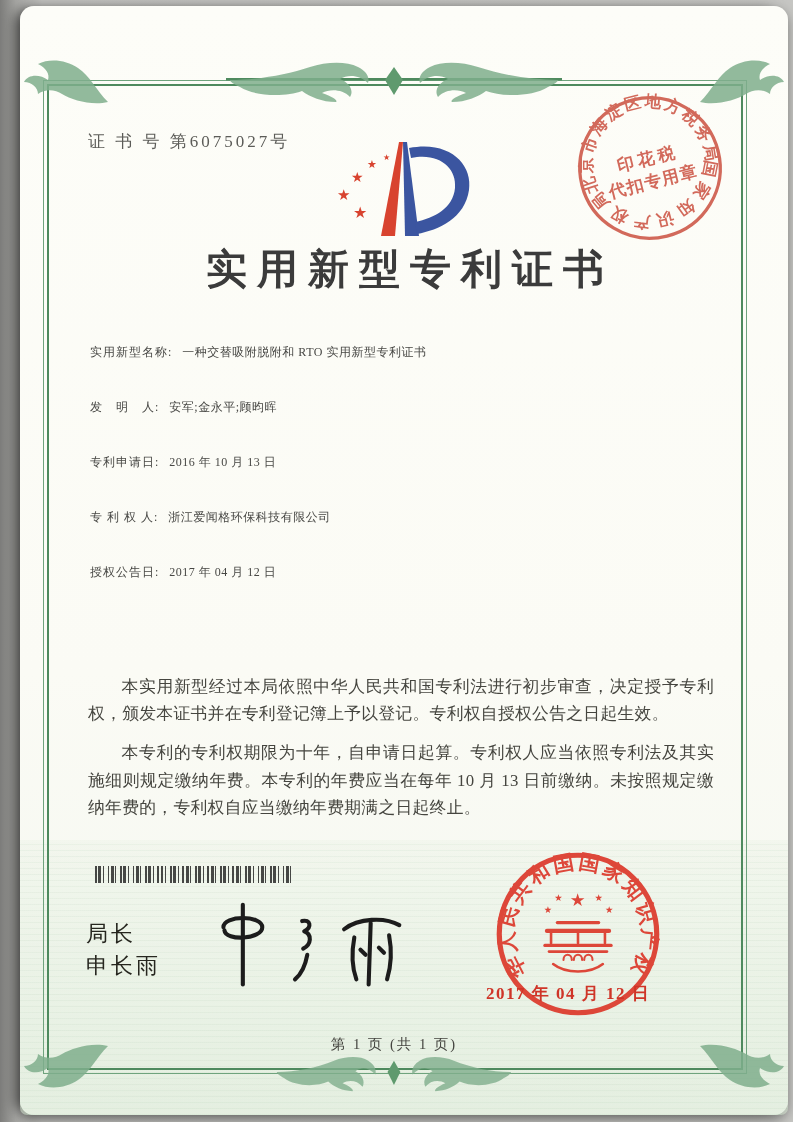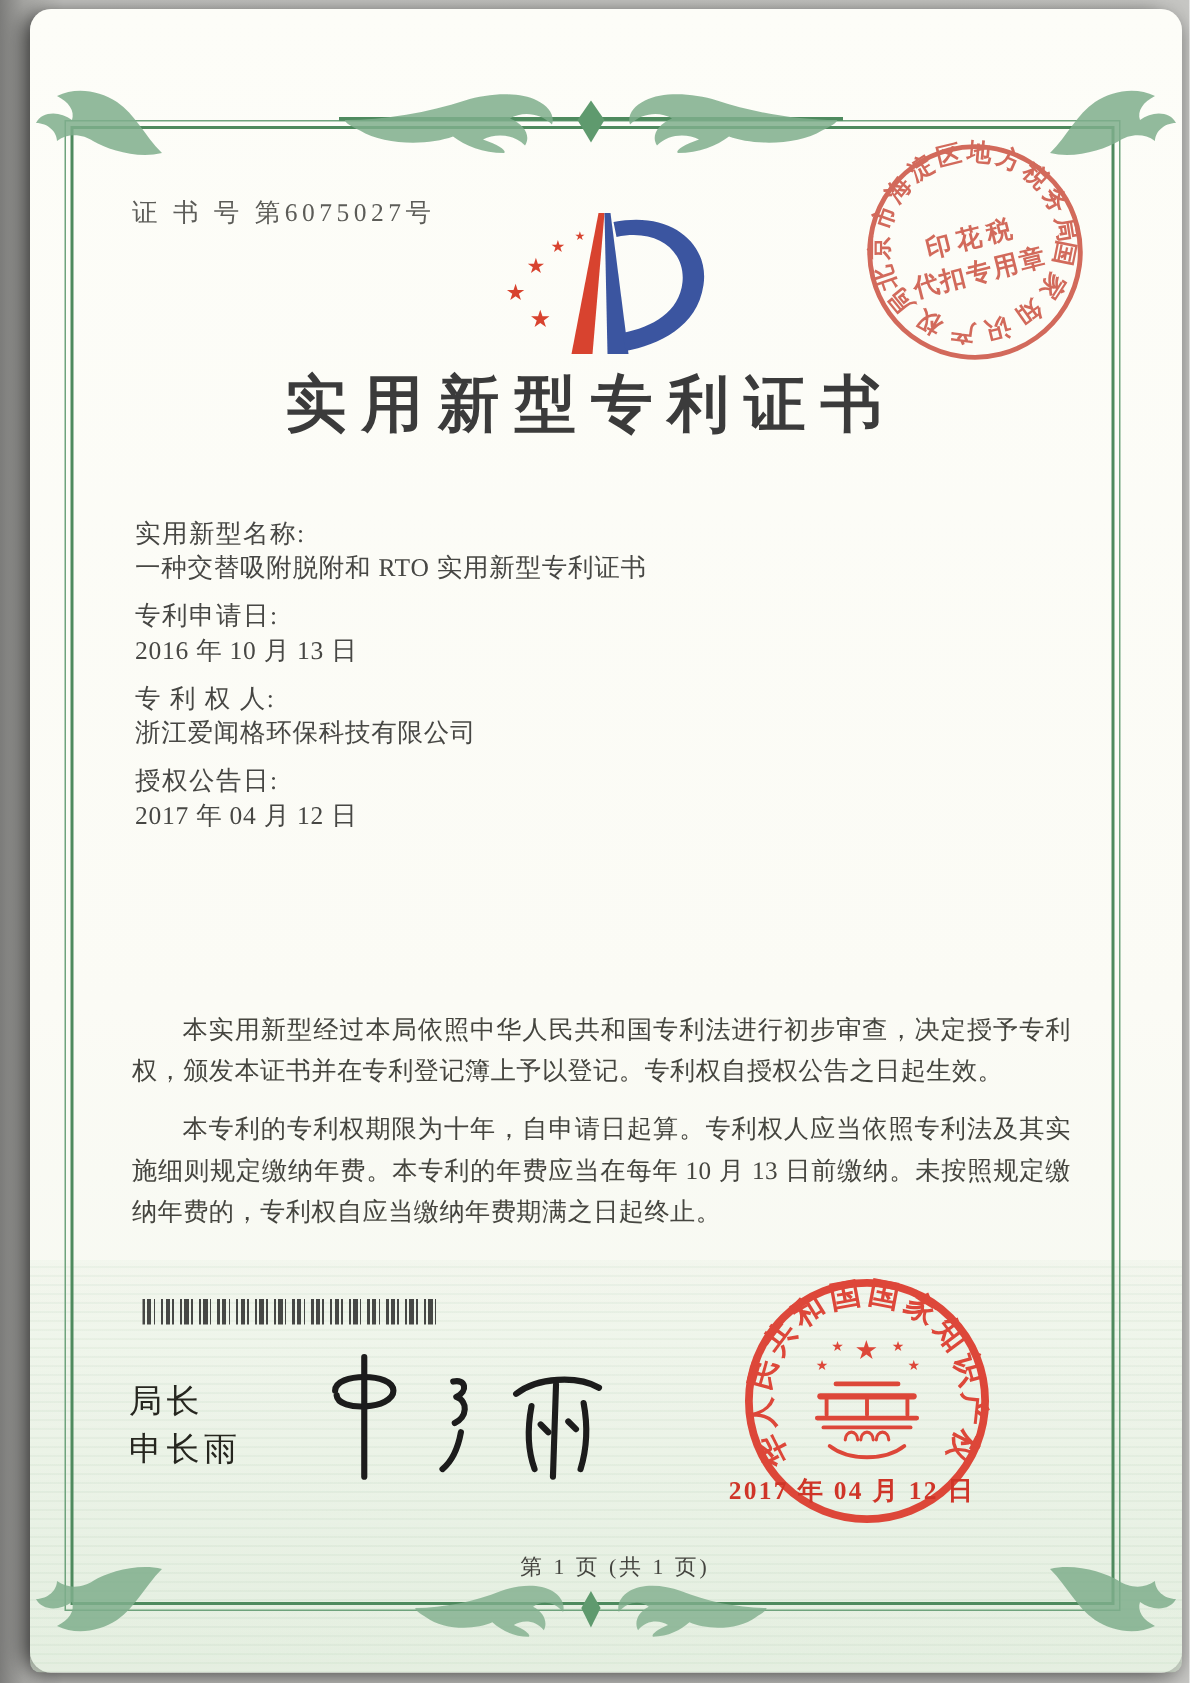--- a/index.html
+++ b/index.html
@@ -21,37 +21,37 @@
       linear-gradient(180deg,rgba(225,238,222,.25),rgba(216,232,212,.55));
     border-radius:0 0 7px 7px;
   }
   .frame{position:absolute;left:23px;top:74px;width:702px;height:992px;border:1px solid #6fa37d;}
   .frame-inner{position:absolute;inset:3px;border:2px solid #4e8a5e;}
   .orn{position:absolute;pointer-events:none;}
   .cert-no{position:absolute;left:68px;top:124px;font-size:17px;letter-spacing:3px;color:#5c5c58;}
   .logo{position:absolute;left:303px;top:132px;width:160px;height:104px;}
   .tax-stamp{position:absolute;left:552px;top:84px;width:156px;height:156px;transform:rotate(-14deg);opacity:.82;}
   .title{position:absolute;left:23px;top:236px;width:702px;text-align:center;
-    font-size:41px;font-weight:700;letter-spacing:10px;color:#3b3b3b;}
+    font-size:41px;font-weight:700;letter-spacing:10px;color:#3b3b3b;padding-left:16px;}
   .fields{position:absolute;left:70px;top:338px;width:620px;}
-  .field-row{display:flex;height:55px;align-items:flex-start;font-size:17px;color:#474744;flex-direction:column;}
+  .field-row{display:flex;height:55px;align-items:flex-start;font-size:12px;color:#474744;}
   .field-label{white-space:pre;margin-right:10px;letter-spacing:1px;}
   .field-value{letter-spacing:.5px;}
   .paras{position:absolute;left:56px;top:655px;width:650px;font-size:16.8px;line-height:1.62;
     color:#45453f;text-align:justify;}
   .paras p{margin:12px;text-indent:2em;letter-spacing:.3px;}
   .barcode{position:absolute;left:75px;top:860px;width:196px;height:17px;opacity:.8;
     background:repeating-linear-gradient(90deg,#1c1c1c 0 1.5px,transparent 1.5px 3px,#1c1c1c 3px 6px,transparent 6px 7.5px,#1c1c1c 7.5px 8.5px,transparent 8.5px 12.5px);}
   .signer{position:absolute;left:66px;top:912px;font-size:22px;color:#26261f;letter-spacing:3px;line-height:32px;font-weight:400;}
   .signature{position:absolute;left:185px;top:885px;width:225px;height:100px;}
   .seal{position:absolute;left:472px;top:842px;width:172px;height:172px;opacity:.9;}
   .seal-date{position:absolute;left:450px;top:976px;width:196px;text-align:center;
     font-size:17px;color:#cf3528;letter-spacing:1.5px;font-weight:600;}
   .footer{position:absolute;left:23px;top:1029px;width:702px;text-align:center;
-    font-size:14.5px;letter-spacing:2px;color:#44443f;padding-left:16px;}
+    font-size:14.5px;letter-spacing:2px;color:#44443f;}
 </style>
 </head>
 <body>
 
 <svg width="0" height="0" style="position:absolute" aria-hidden="true">
   <defs>
     <path id="halfscroll" d="M4,23 C30,23 60,18 84,10 C100,5 120,4 132,10 C140,14 144,20 142,26 C134,18 122,17 114,22 C124,26 128,34 124,40 C116,32 104,32 96,36 C108,40 112,44 110,45 C96,45 84,40 76,34 C60,40 30,40 14,30 C8,27 4,25 4,23 Z"></path>
     <path id="cornercurl" d="M4,56 C16,44 22,30 34,22 C46,14 62,12 74,18 C66,22 62,28 64,34 C72,28 84,28 88,36 C80,36 74,42 74,48 C66,42 56,44 50,48 C40,54 20,60 4,56 Z"></path>
   </defs>
 </svg>
@@ -122,20 +122,24 @@
       <textPath href="#taxbottom" startOffset="50%" text-anchor="middle">国家知识产权局</textPath>
     </text>
   </svg>
 
   <div class="title">实用新型专利证书</div>
 
   <div class="fields">
     <div class="field-row">
       <span class="field-label">实用新型名称:</span>
       <span class="field-value">一种交替吸附脱附和 RTO 实用新型专利证书</span>
+    </div>
+    <div class="field-row">
+      <span class="field-label">发　明　人:</span>
+      <span class="field-value">安军;金永平;顾昀晖</span>
     </div>
     <div class="field-row">
       <span class="field-label">专利申请日:</span>
       <span class="field-value">2016 年 10 月 13 日</span>
     </div>
     <div class="field-row">
       <span class="field-label">专 利 权 人:</span>
       <span class="field-value">浙江爱闻格环保科技有限公司</span>
     </div>
     <div class="field-row">

